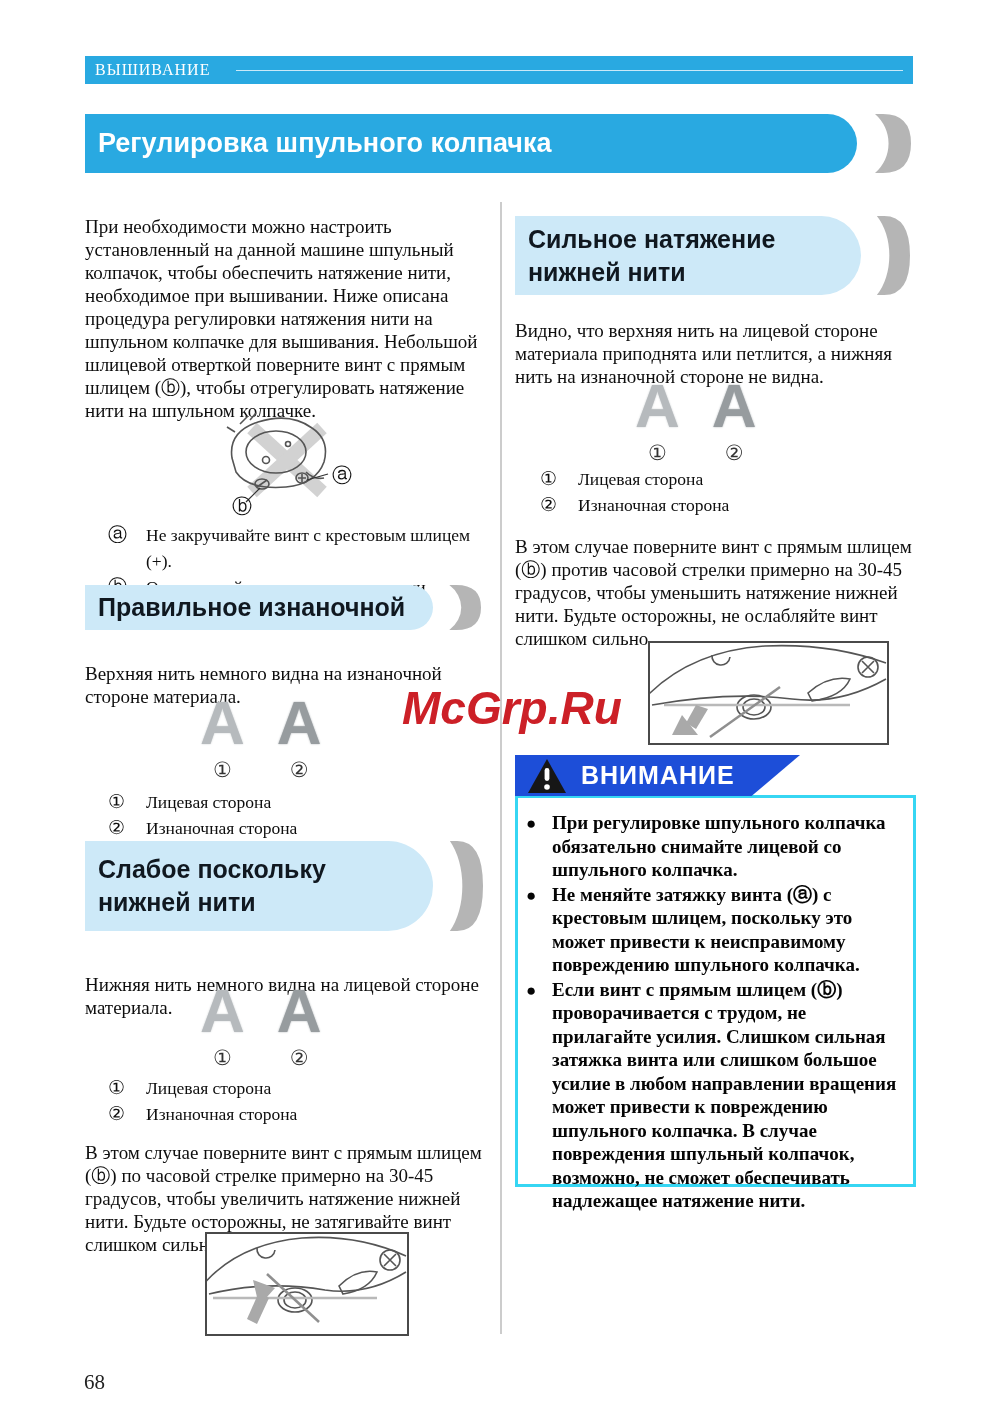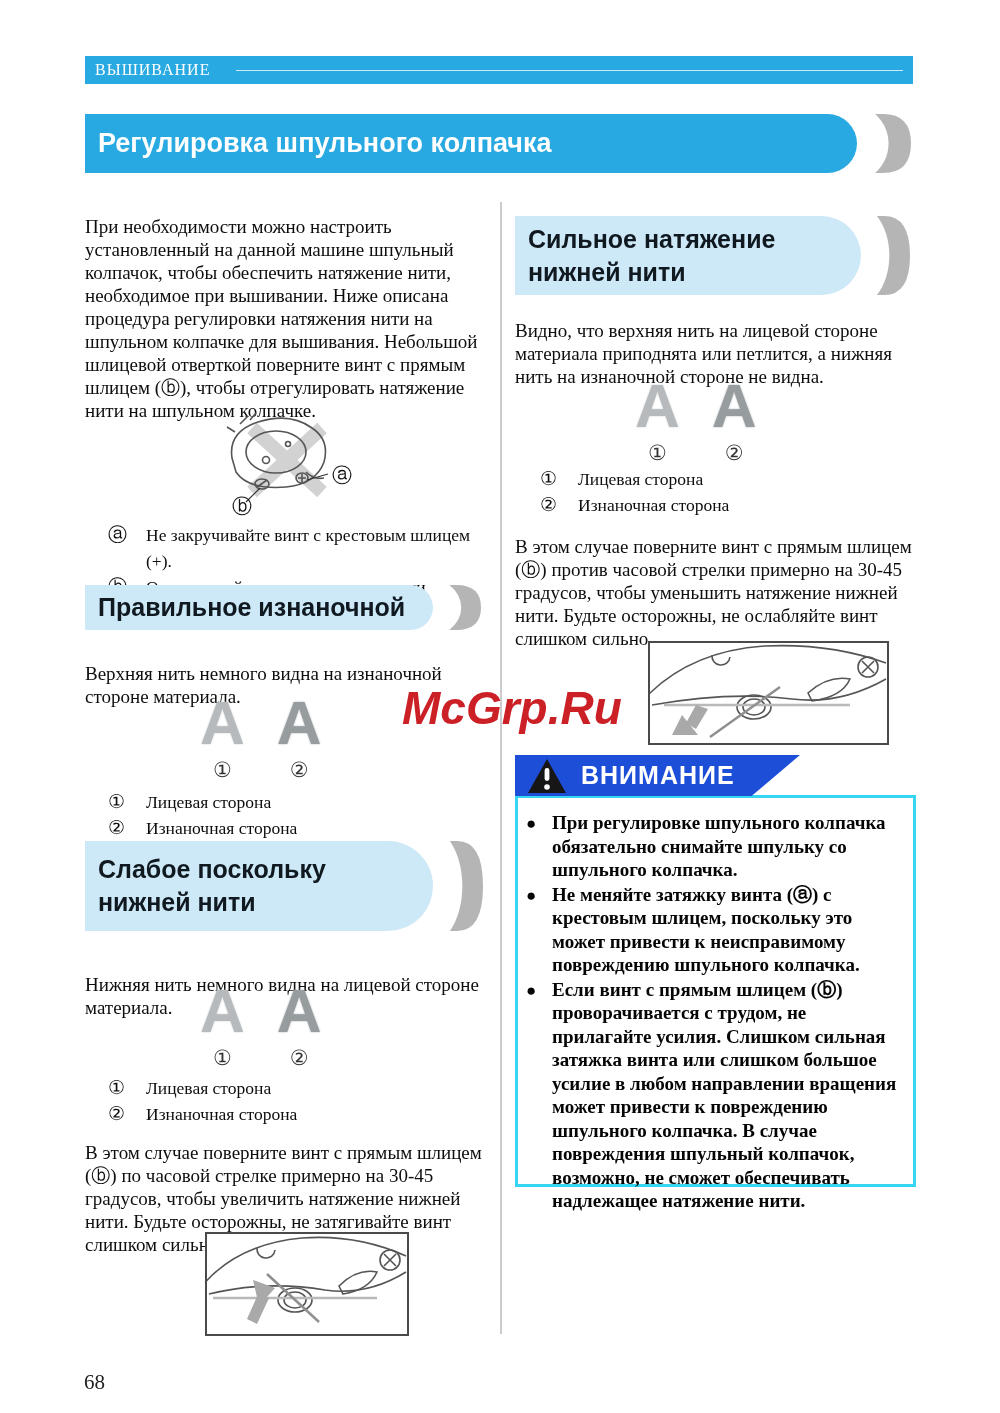--- a/index.html
+++ b/index.html
@@ -292,21 +292,21 @@
     <svg class="warn-icon" viewBox="0 0 40 36">
       <polygon points="20,1 39,35 1,35" fill="#161616"></polygon>
       <rect x="17.6" y="10" width="4.8" height="13" rx="2.4" fill="#fff"></rect>
       <circle cx="20" cy="29" r="2.8" fill="#fff"></circle>
     </svg>
     <span>ВНИМАНИЕ</span>
   </div>
   <div class="caution-box">
     <div class="caution-bullet">
       <span class="dot">●</span>
-      <span>При регулировке шпульного колпачка обязательно снимайте шпульку со шпульного колпачка.</span>
+      <span>При регулировке шпульного колпачка обязательно снимайте лицевой со шпульного колпачка.</span>
     </div>
     <div class="caution-bullet">
       <span class="dot">●</span>
       <span>Не меняйте затяжку винта (ⓐ) с крестовым шлицем, поскольку это может привести к неисправимому повреждению шпульного колпачка.</span>
     </div>
     <div class="caution-bullet">
       <span class="dot">●</span>
       <span>Если винт с прямым шлицем (ⓑ) проворачивается с трудом, не прилагайте усилия. Слишком сильная затяжка винта или слишком большое усилие в любом направлении вращения может привести к повреждению шпульного колпачка. В случае повреждения шпульный колпачок, возможно, не сможет обеспечивать надлежащее натяжение нити.</span>
     </div>
   </div>

